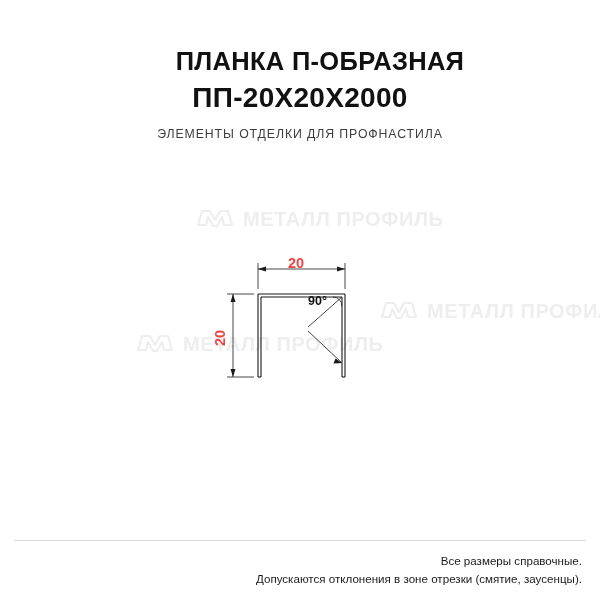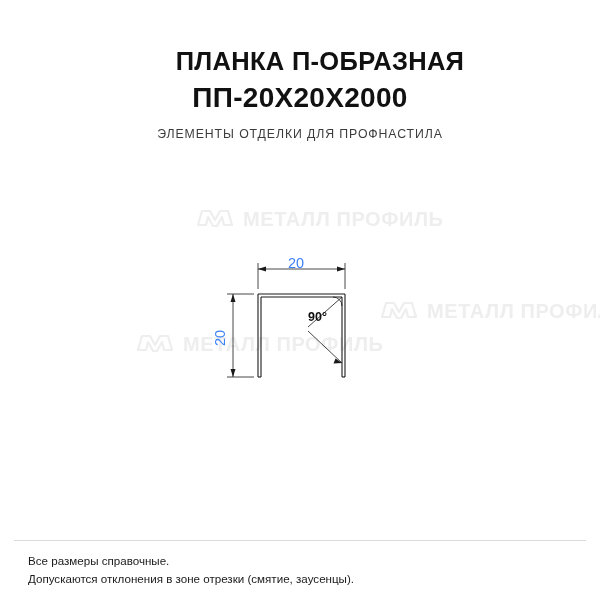--- a/index.html
+++ b/index.html
@@ -88,56 +88,57 @@
     top: 245px;
     left: 190px;
     width: 230px;
     height: 160px;
   }
   .drawing svg { display: block; }
 
   .dim-label {
     position: absolute;
     font-size: 14.5px;
-    font-weight: normal;
-    color: #3b82f6;
+    font-weight: bold;
+    color: #ef4444;
   }
   .dim-top {
     top: 255px;
     left: 288px;
   }
   .dim-left {
     top: 330px;
     left: 212px;
     transform: rotate(-90deg);
     transform-origin: center center;
   }
   .angle-label {
     position: absolute;
-    top: 310px;
+    top: 294px;
     left: 308px;
     font-size: 12.5px;
     font-weight: bold;
     color: #111111;
   }
 
   
   .footer-rule {
     position: absolute;
     left: 14px;
     right: 14px;
     top: 540px;
     height: 1px;
     background: #d9d9d9;
   }
   .footer {
     position: absolute;
-    left: 28px;
+    left: 22px;
     top: 552px;
     width: 560px;
+    text-align: right;
   }
   .footer-line {
     font-size: 11.6px;
     color: #1a1a1a;
     line-height: 1.52;
   }
 </style>
 </head>
 <body>
 

